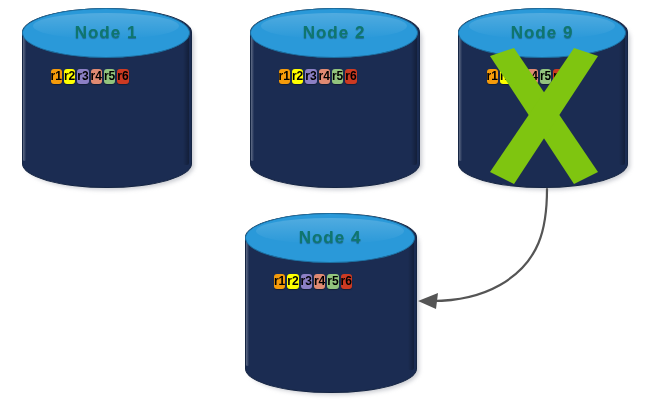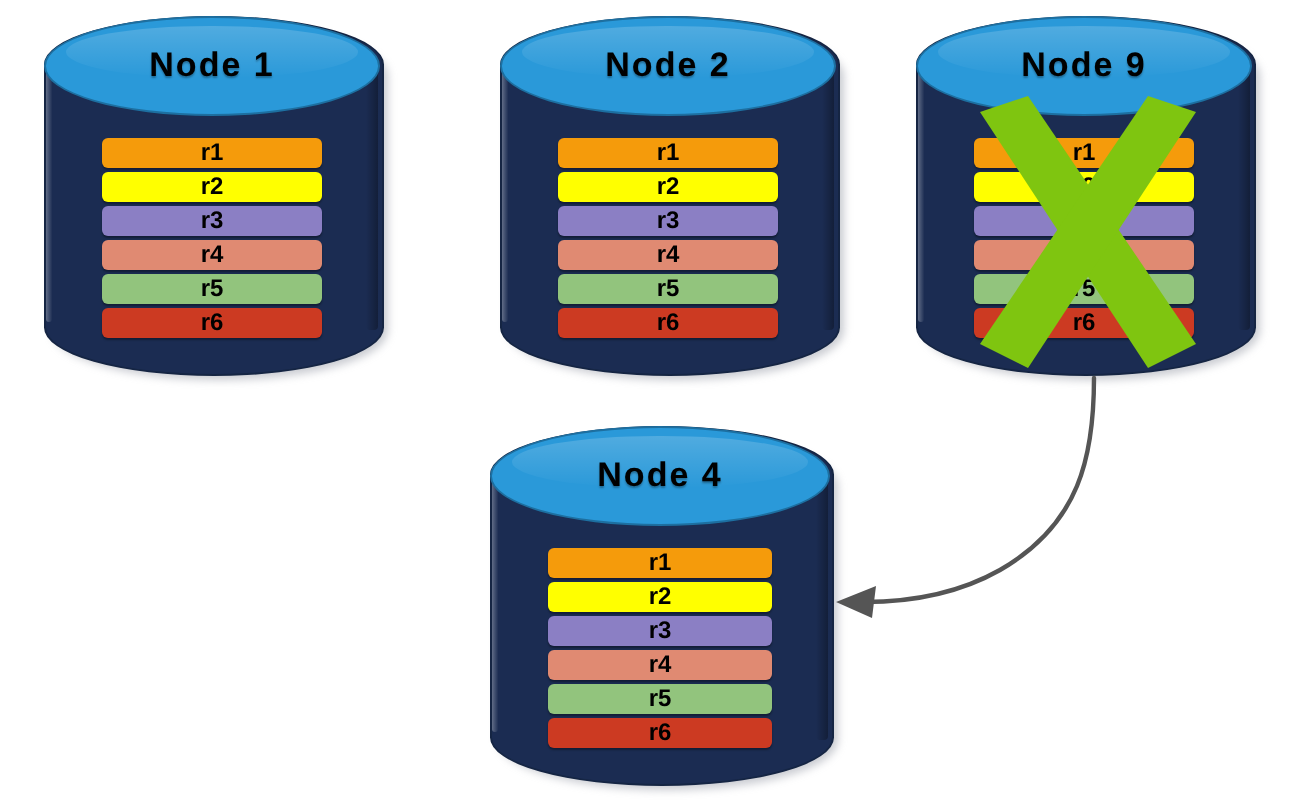--- a/index.html
+++ b/index.html
@@ -86,36 +86,35 @@
   }
   .node-title {
     position: absolute;
     left: 0;
     top: 0;
     width: 100%;
     height: 28%;
     display: flex;
     align-items: center;
     justify-content: center;
-    color: #000000;
+    color: #0f766e;
     font-weight: bold;
     font-size: 17px;
     letter-spacing: 1px;
     text-shadow: 0 1px 1px rgba(0,0,0,0.30);
     white-space: nowrap;
   }
 
   
   .rows {
     position: absolute;
     left: 17%;
     right: 17%;
     top: 34%;
     display: flex;
-    flex-direction: column;
     gap: 2px;
   }
   .row-bar {
     height: 15px;
     border-radius: 3px;
     display: flex;
     align-items: center;
     justify-content: center;
     font-size: 12px;
     font-weight: bold;

